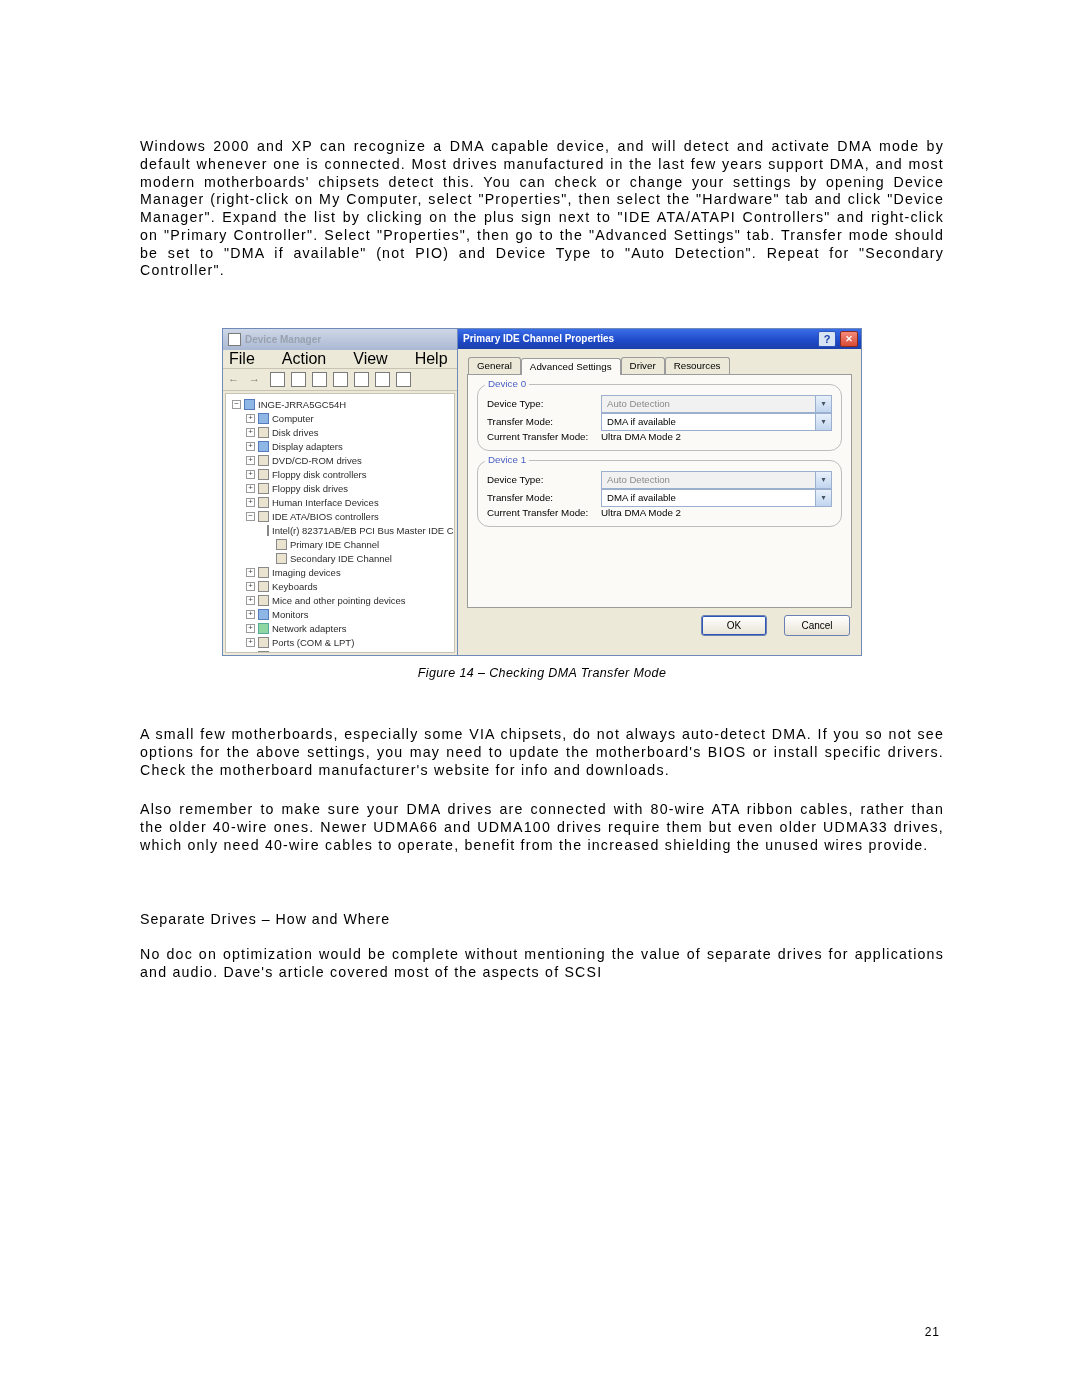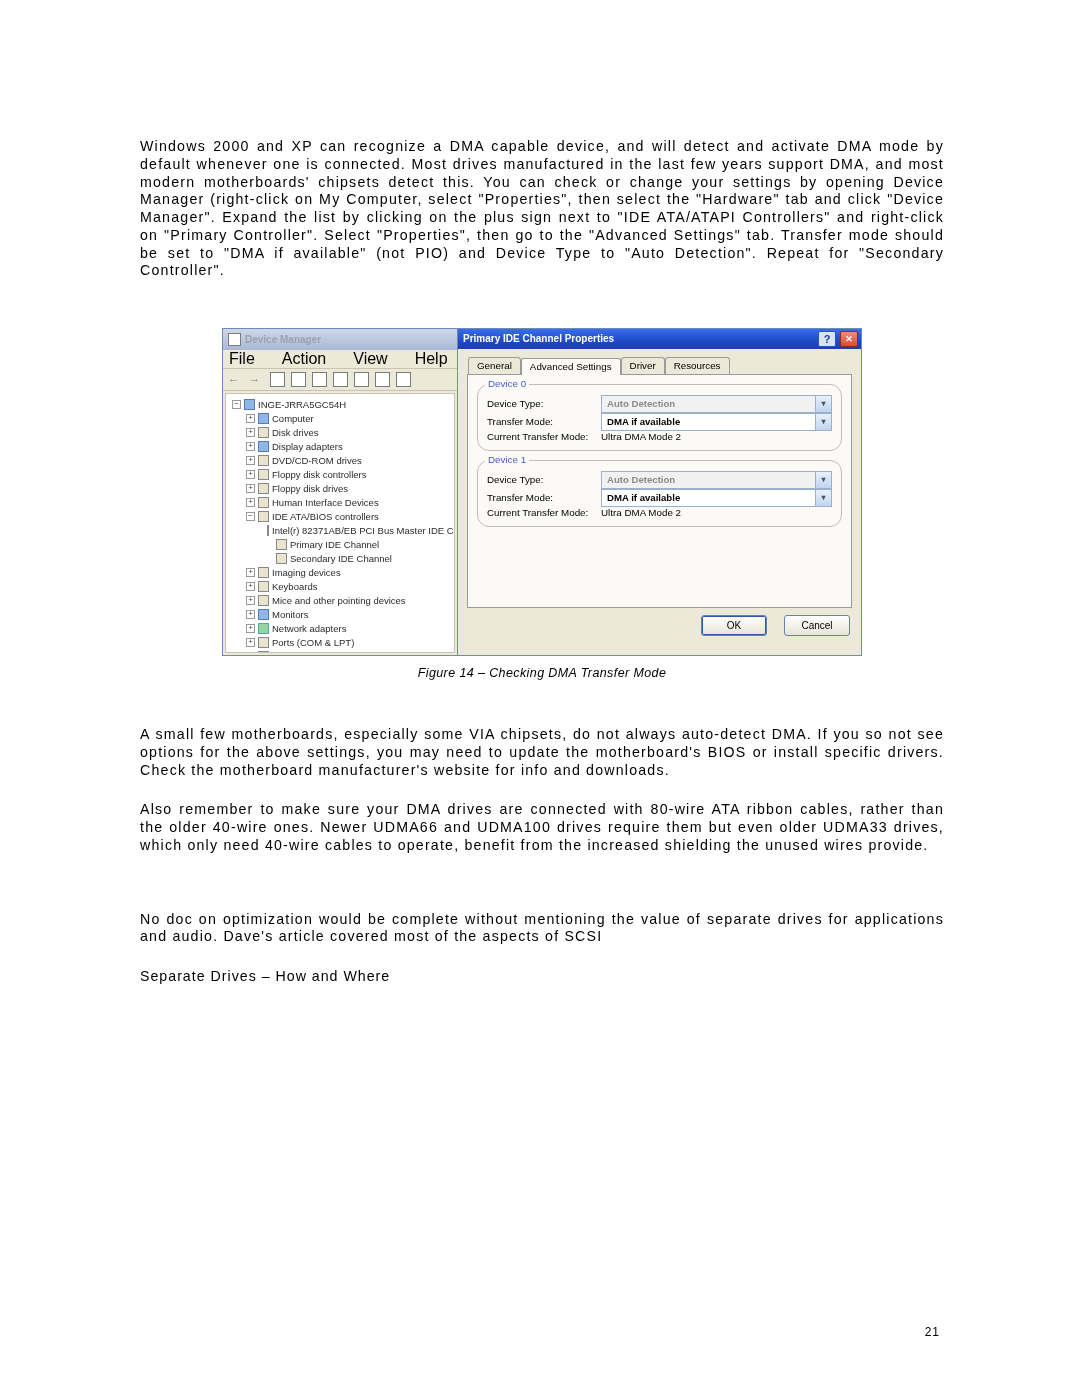--- a/index.html
+++ b/index.html
@@ -233,21 +233,20 @@
   .combo {
     flex: 1;
     height: 18px;
     border: 1px solid #9bb0cf;
     background: #fff;
     display: flex;
     align-items: center;
     padding: 0 18px 0 5px;
     position: relative;
     font-size: 9.6px;
-    font-weight: bold;
   }
   .combo.disabled { background: #f1f1f1; color: #8a8a8a; }
   .combo .caret {
     position: absolute;
     right: 0; top: 0;
     width: 16px; height: 100%;
     border-left: 1px solid #9bb0cf;
     background: linear-gradient(#e9f1fb,#c1d5ef);
     display: flex; align-items: center; justify-content: center;
     font-size: 8px; color: #456;
@@ -468,17 +467,17 @@
         </div>
       </div>
     </div>
   </div>
   <div class="fig-caption">Figure 14 – Checking DMA Transfer Mode</div>
 
   <p class="para">A small few motherboards, especially some VIA chipsets, do not always auto-detect DMA. If you so not see options for the above settings, you may need to update the motherboard's BIOS or install specific drivers. Check the motherboard manufacturer's website for info and downloads.</p>
   <p class="para">Also remember to make sure your DMA drives are connected with 80-wire ATA ribbon cables, rather than the older 40-wire ones. Newer UDMA66 and UDMA100 drives require them but even older UDMA33 drives, which only need 40-wire cables to operate, benefit from the increased shielding the unused wires provide.</p>
 
   <div style="height:34px"></div>
+  <p class="para nojust heading">Separate Drives – How and Where</p>
   <p class="para">No doc on optimization would be complete without mentioning the value of separate drives for applications and audio. Dave's article covered most of the aspects of SCSI</p>
-  <p class="para nojust heading">Separate Drives – How and Where</p>
 </div>
 
 <div class="pagenum">21</div>
 
 </body></html>

